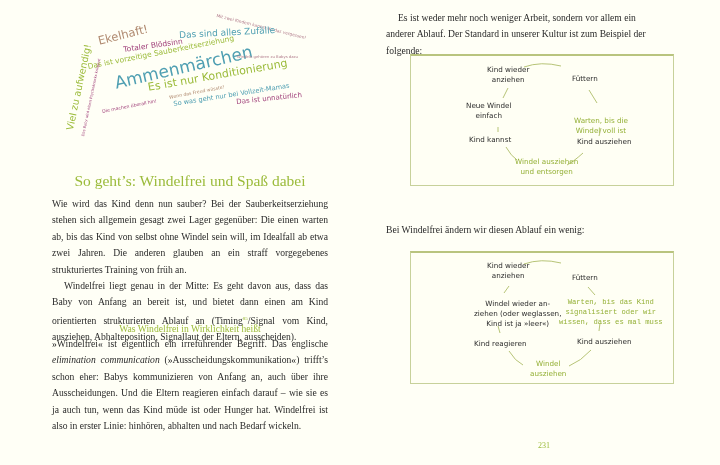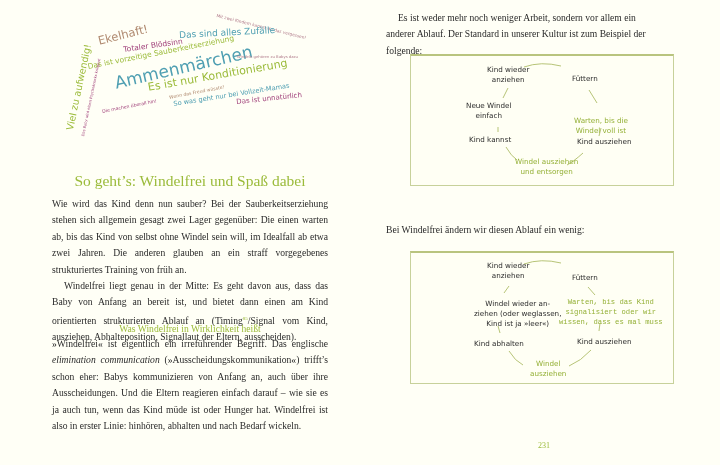--- a/index.html
+++ b/index.html
@@ -163,20 +163,20 @@
 wissen, dass es mal muss</span>
     </div>
   <div class="node dark" style="left:166px;top:84px;">
       <span style="white-space:pre-line;display:block">Kind ausziehen</span>
     </div>
   <div class="node green" style="left:119px;top:106px;">
       <span style="white-space:pre-line;display:block">Windel
 ausziehen</span>
     </div>
   <div class="node dark" style="left:63px;top:86px;">
-      <span style="white-space:pre-line;display:block">Kind abhalten</span>
+      <span style="white-space:pre-line;display:block">Kind reagieren</span>
     </div>
   <div class="node dark" style="left:46px;top:46px;margin-left:17px;">
       <span style="white-space:pre-line;display:block">Windel wieder an-
 ziehen (oder weglassen,
 Kind ist ja »leer«)</span>
     </div>
 </div>
 
 </body></html>

